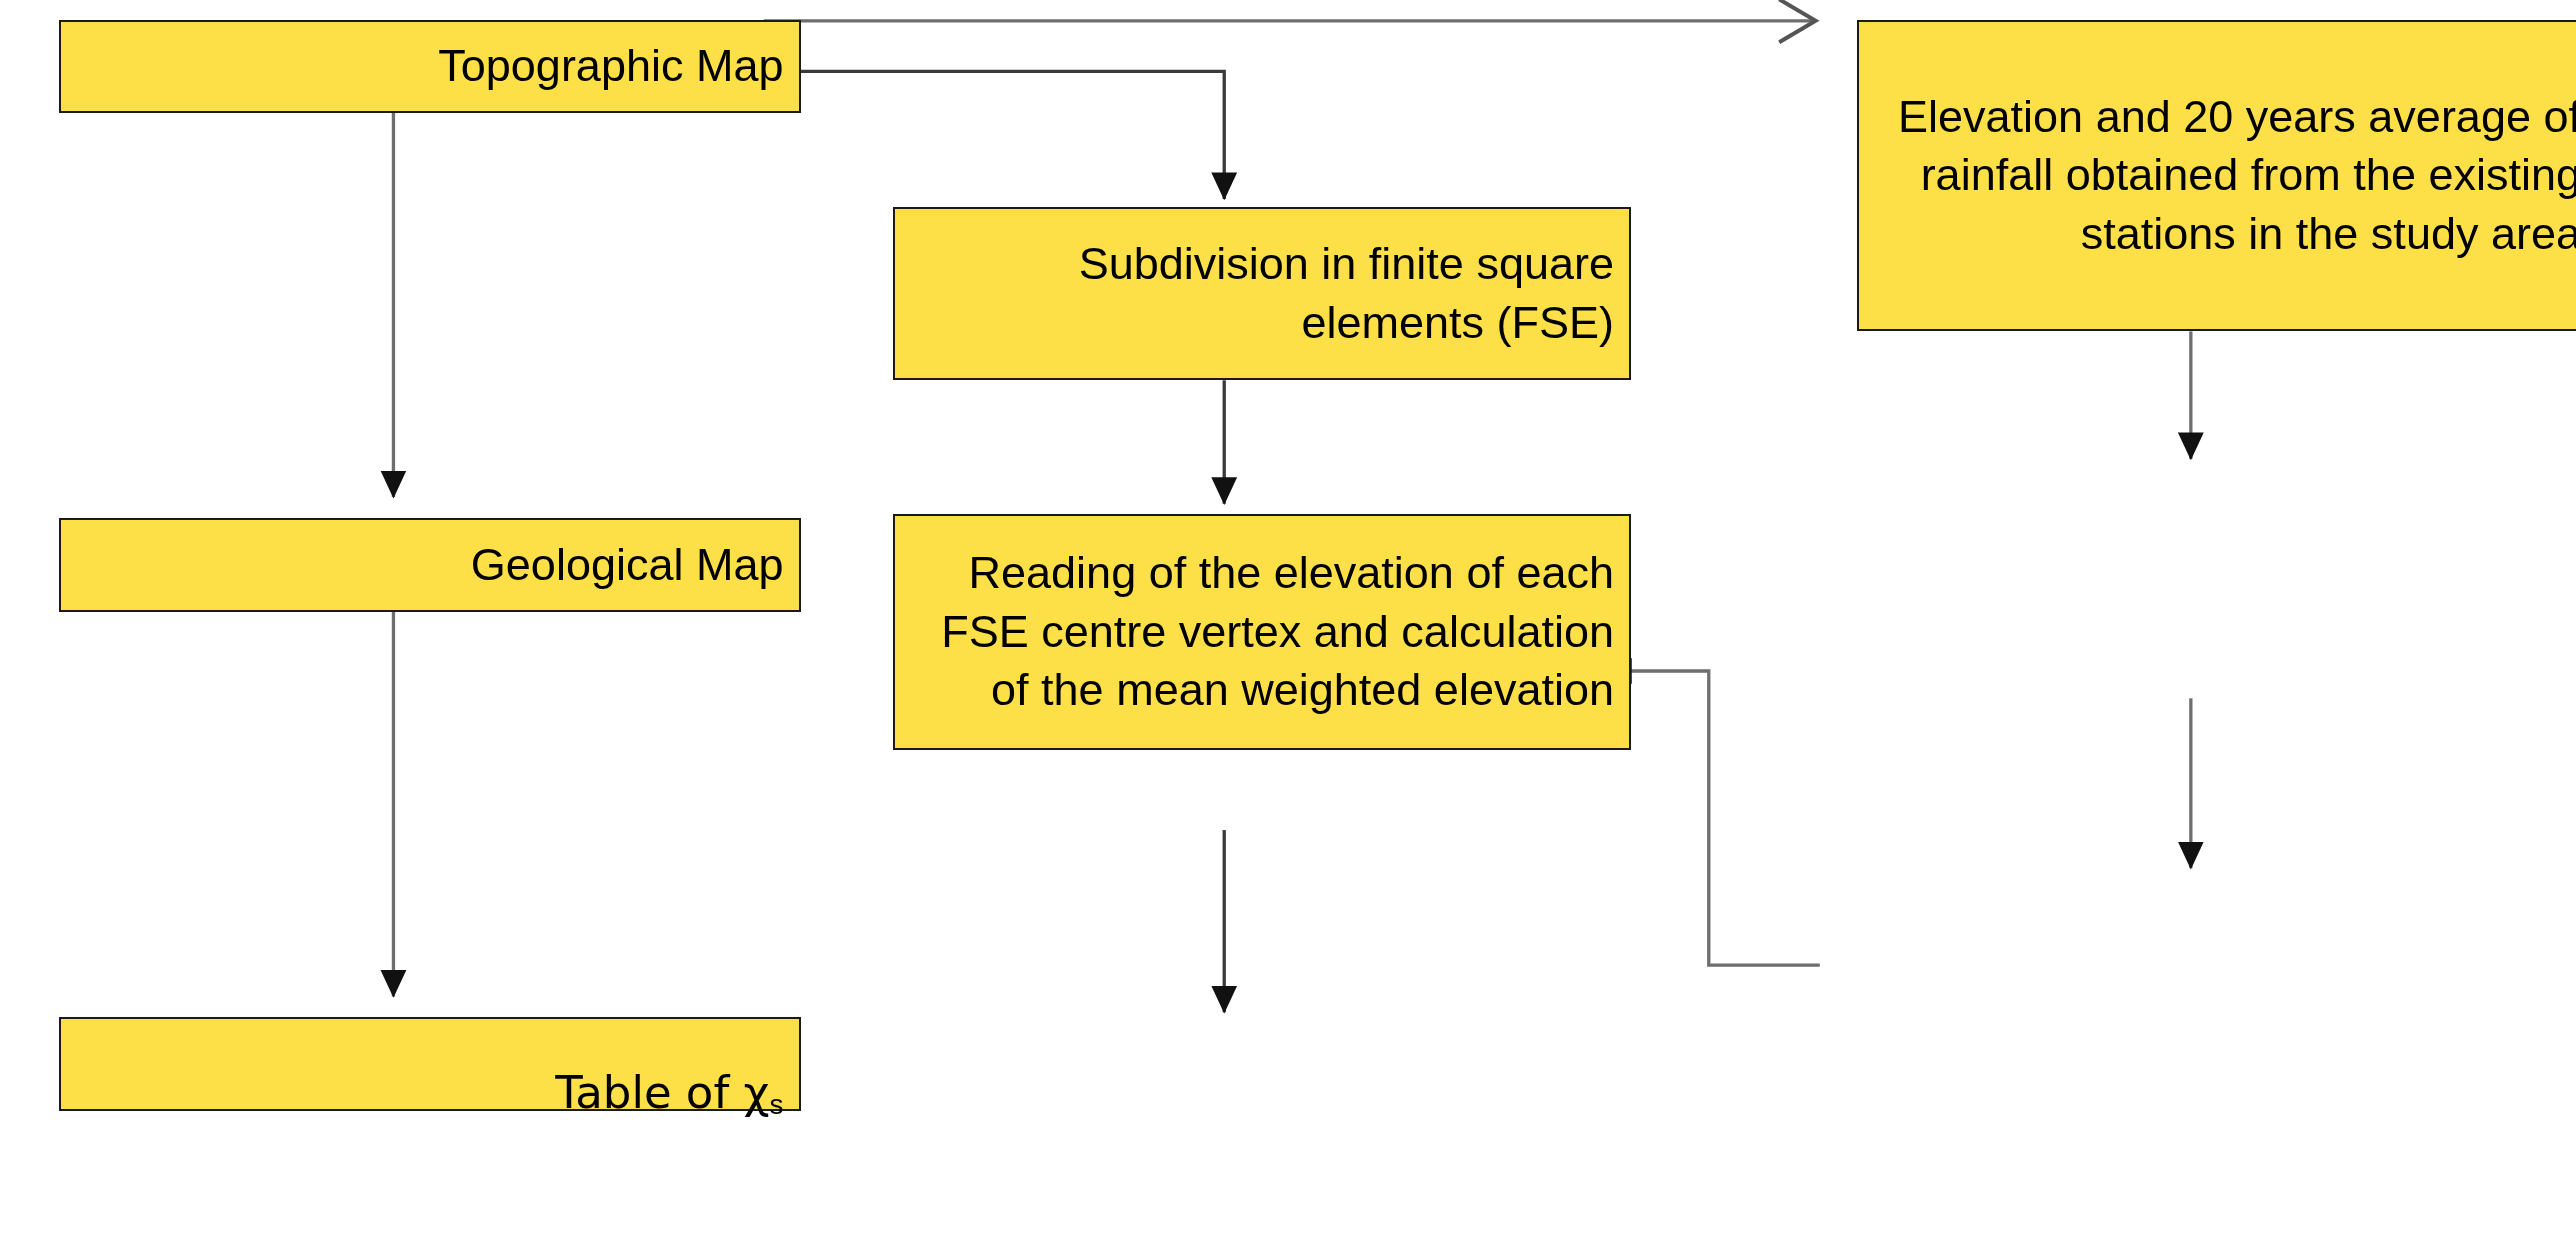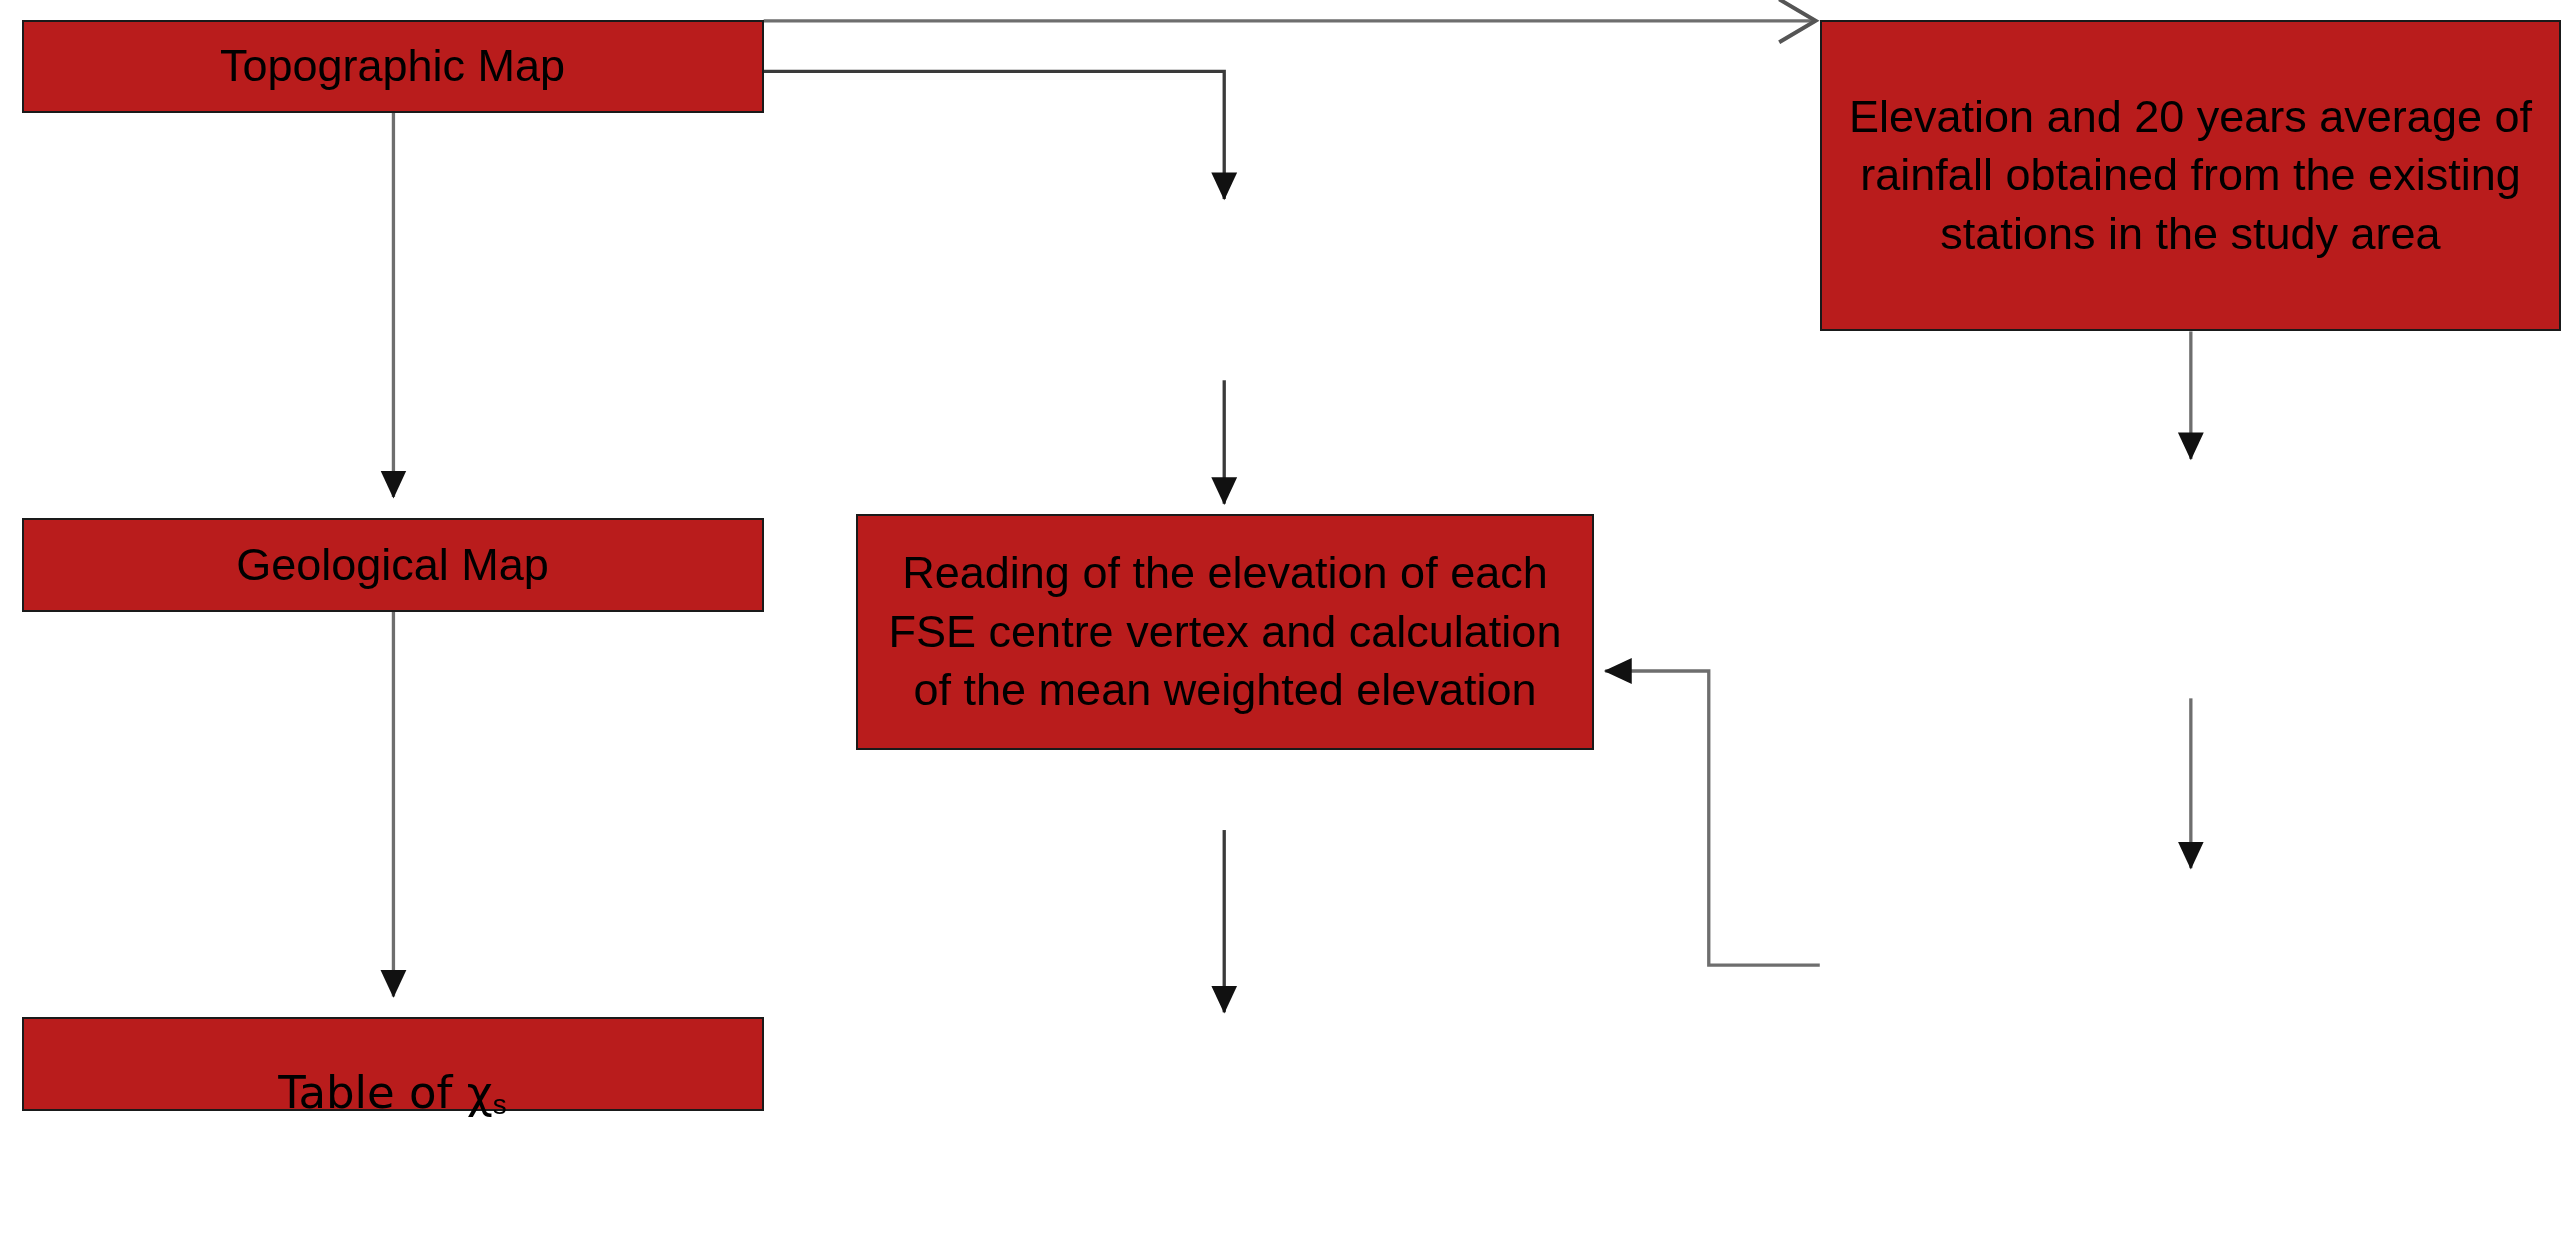--- a/index.html
+++ b/index.html
@@ -22,30 +22,31 @@
     left: 0;
     top: 0;
     width: 2576px;
     height: 1236px;
     pointer-events: none;
   }
   .node {
     position: absolute;
     box-sizing: border-box;
     border: 2.5px solid #1a1a1a;
-    background: #b91c1c;
+    background: #fde047;
     display: flex;
     align-items: center;
     justify-content: center;
-    text-align: center;
+    text-align: right;
     color: #000000;
     font-size: 45px;
     line-height: 1.30;
     font-family: "Liberation Sans", sans-serif;
     padding: 5px 15px;
+    margin-left: 37px;
   }
   .node .txt {
     display: block;
     width: 100%;
     white-space: pre-line;
   }
   .node-formula {
     flex-direction: column;
     justify-content: center;
   }
@@ -116,20 +117,23 @@
   <div class="node" style="left:21.5px; top:1017px; width:742px; height:94px;">
     <span class="txt">
       <span class="chi">Table of  χ</span><sub>s</sub>
     </span>
   </div>
 
   <div class="node" style="left:21.5px; top:518px; width:742px; height:94px;">
     <span class="txt">Geological Map</span>
   </div>
 
+  <div class="node" style="left:856px; top:207px; width:738px; height:173px;">
+    <span class="txt">Subdivision in finite square elements (FSE)</span>
+  </div>
 
   <div class="node" style="left:856px; top:514px; width:738px; height:236px;">
     <span class="txt">Reading of the elevation of each FSE centre vertex and calculation of the mean weighted elevation</span>
   </div>
 
 
   <div class="node" style="left:1820px; top:20px; width:741px; height:311px;">
     <span class="txt">Elevation and 20 years average of rainfall obtained from the existing stations in the study area</span>
   </div>
 

